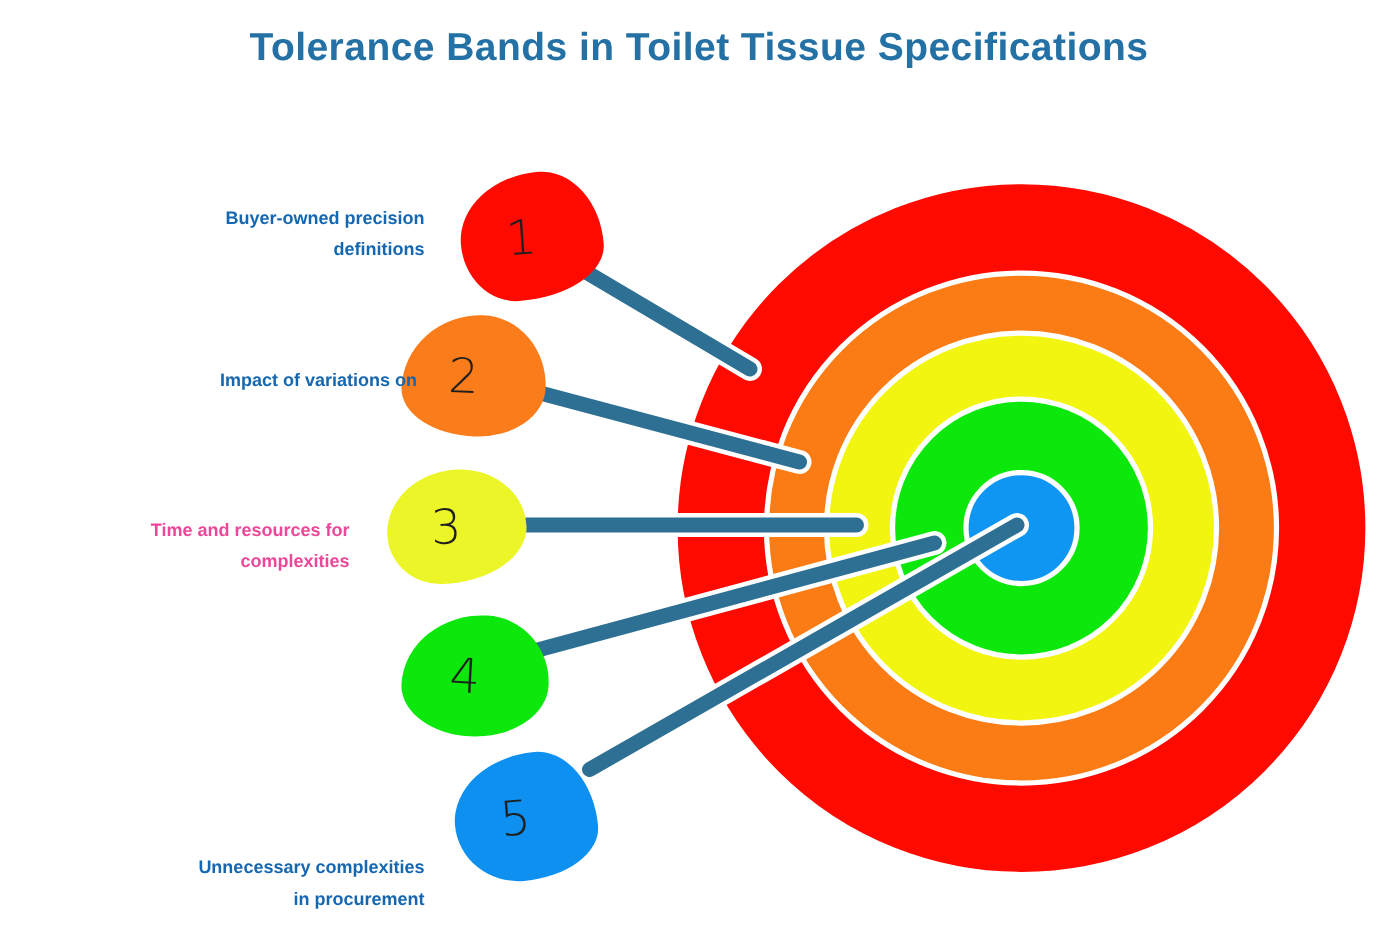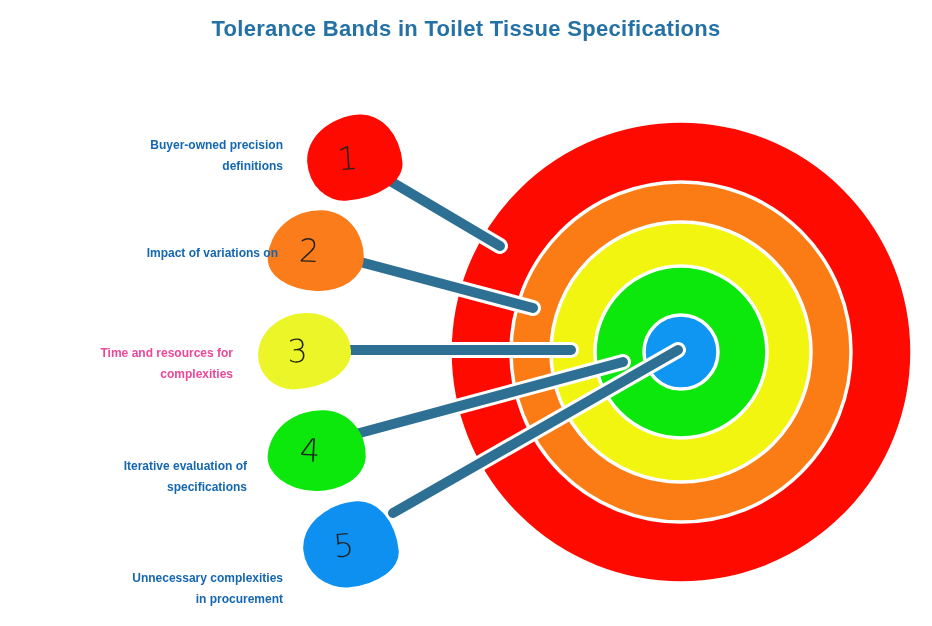--- a/index.html
+++ b/index.html
@@ -7,21 +7,21 @@
     position:relative;
     width:932px;height:626px;
     background:#ffffff;
     overflow:hidden;
     font-family:"Liberation Sans", sans-serif;
   }
   .title{
     position:absolute;
     left:0; right:0; top:16px;
     text-align:center;
-    font-size:22px;
+    font-size:26px;
     font-weight:bold;
     letter-spacing:.3px;
     color:#2471a5;
   }
   .target-svg{
     position:absolute;
     left:0; top:0;
   }
   .blob{
     position:absolute;
@@ -114,22 +114,18 @@
     <div>Buyer-owned precision</div>
     <div>definitions</div>
   </div>
   <div class="item-label label2" style="color: rgb(20, 103, 176);">
     <div>Impact of variations on</div>
   </div>
   <div class="item-label label3" style="color: #ec4899;">
     <div>Time and resources for</div>
     <div>complexities</div>
   </div>
-  <div class="item-label label4" style="color: rgb(20, 103, 176);">
-    <div>Iterative evaluation of</div>
-    <div>specifications</div>
-  </div>
   <div class="item-label label5" style="color: rgb(20, 103, 176);">
     <div>Unnecessary complexities</div>
     <div>in procurement</div>
   </div>
 
 </div>
 
 </body></html>

